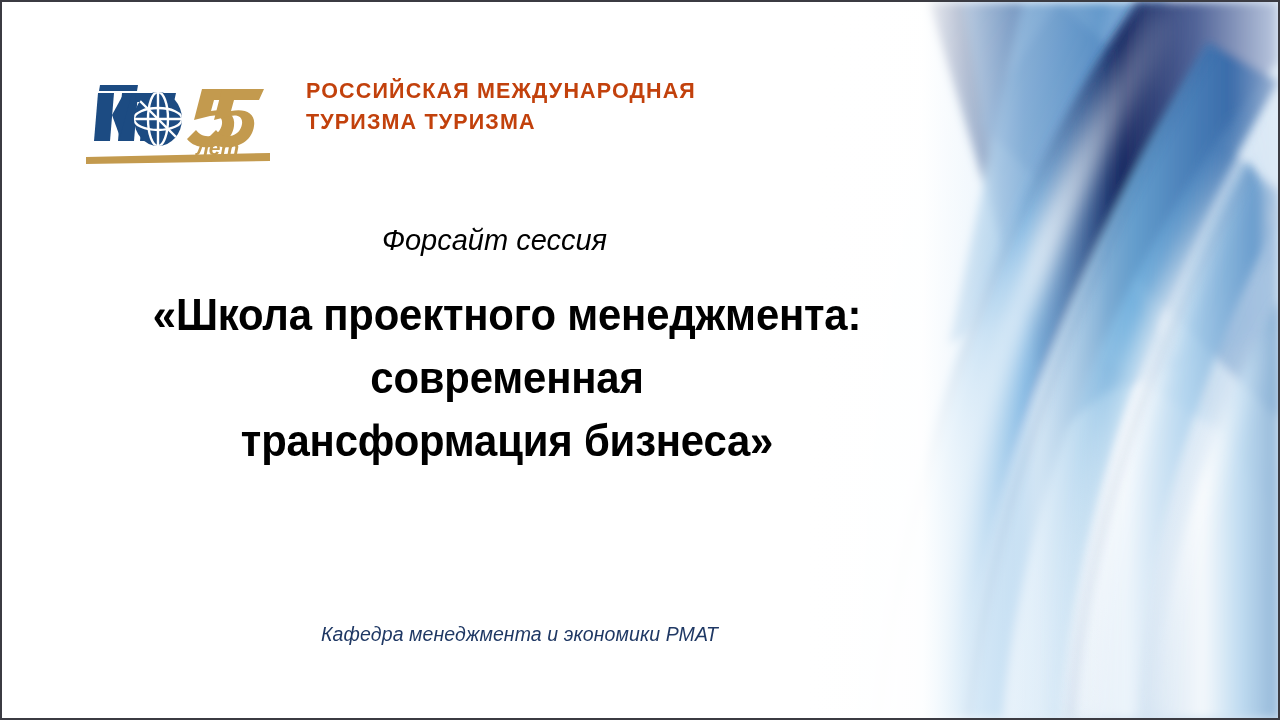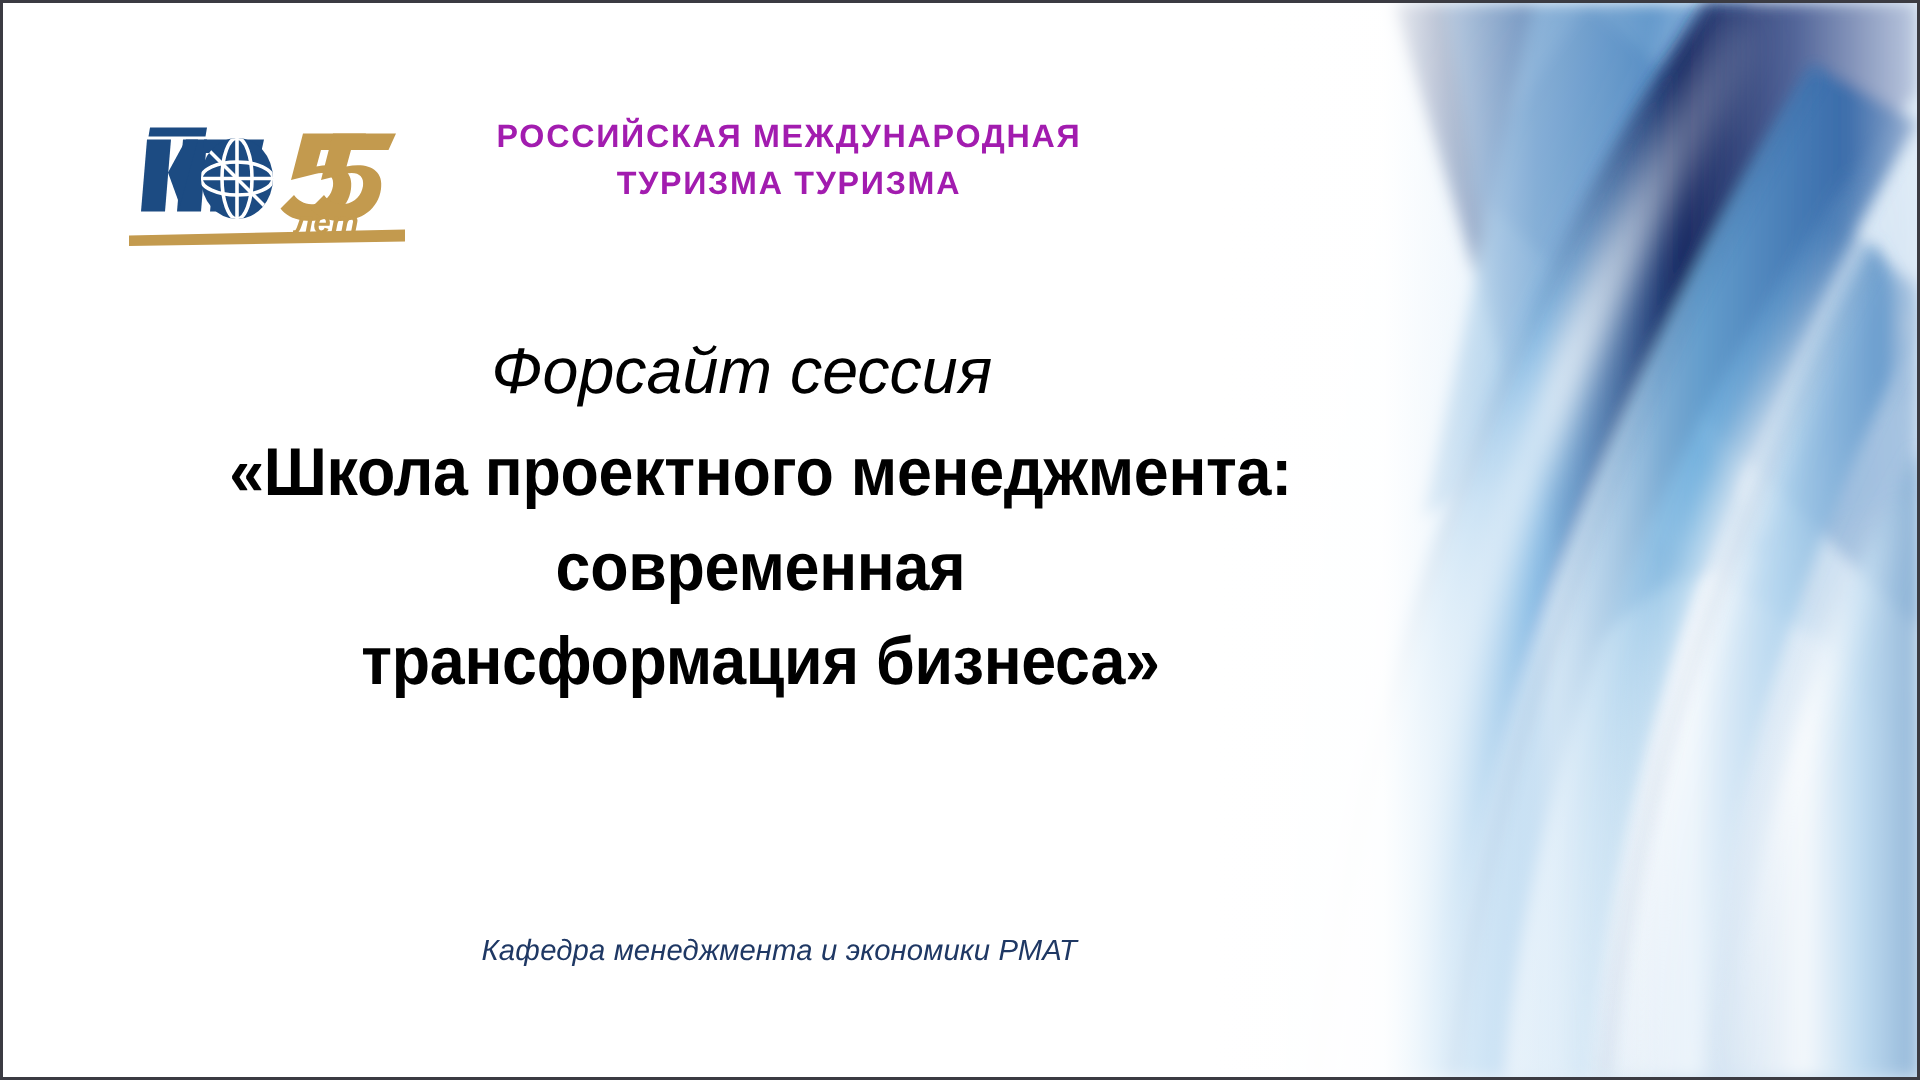--- a/index.html
+++ b/index.html
@@ -46,38 +46,38 @@
     width: 190px;
     height: 94px;
   }
   #logo-mark svg { display: block; }
 
   #academy-name {
     position: absolute;
     left: 222px;
     top: 18px;
     width: 440px;
-    text-align: center;
-    color: #a21caf;
+    text-align: left;
+    color: #c2410c;
     font-weight: bold;
     font-size: 21.5px;
     letter-spacing: 1.15px;
     line-height: 31px;
   }
   #academy-name .ln { display: block; white-space: nowrap; }
 
   
   #eyebrow {
     position: absolute;
     left: 0;
     top: 221px;
     width: 985px;
     text-align: center;
     font-style: italic;
-    font-size: 43px;
+    font-size: 29px;
     color: #000000;
     line-height: 1.2;
   }
 
   #main-title {
     position: absolute;
     left: 0;
     top: 281px;
     width: 1010px;
     text-align: center;

